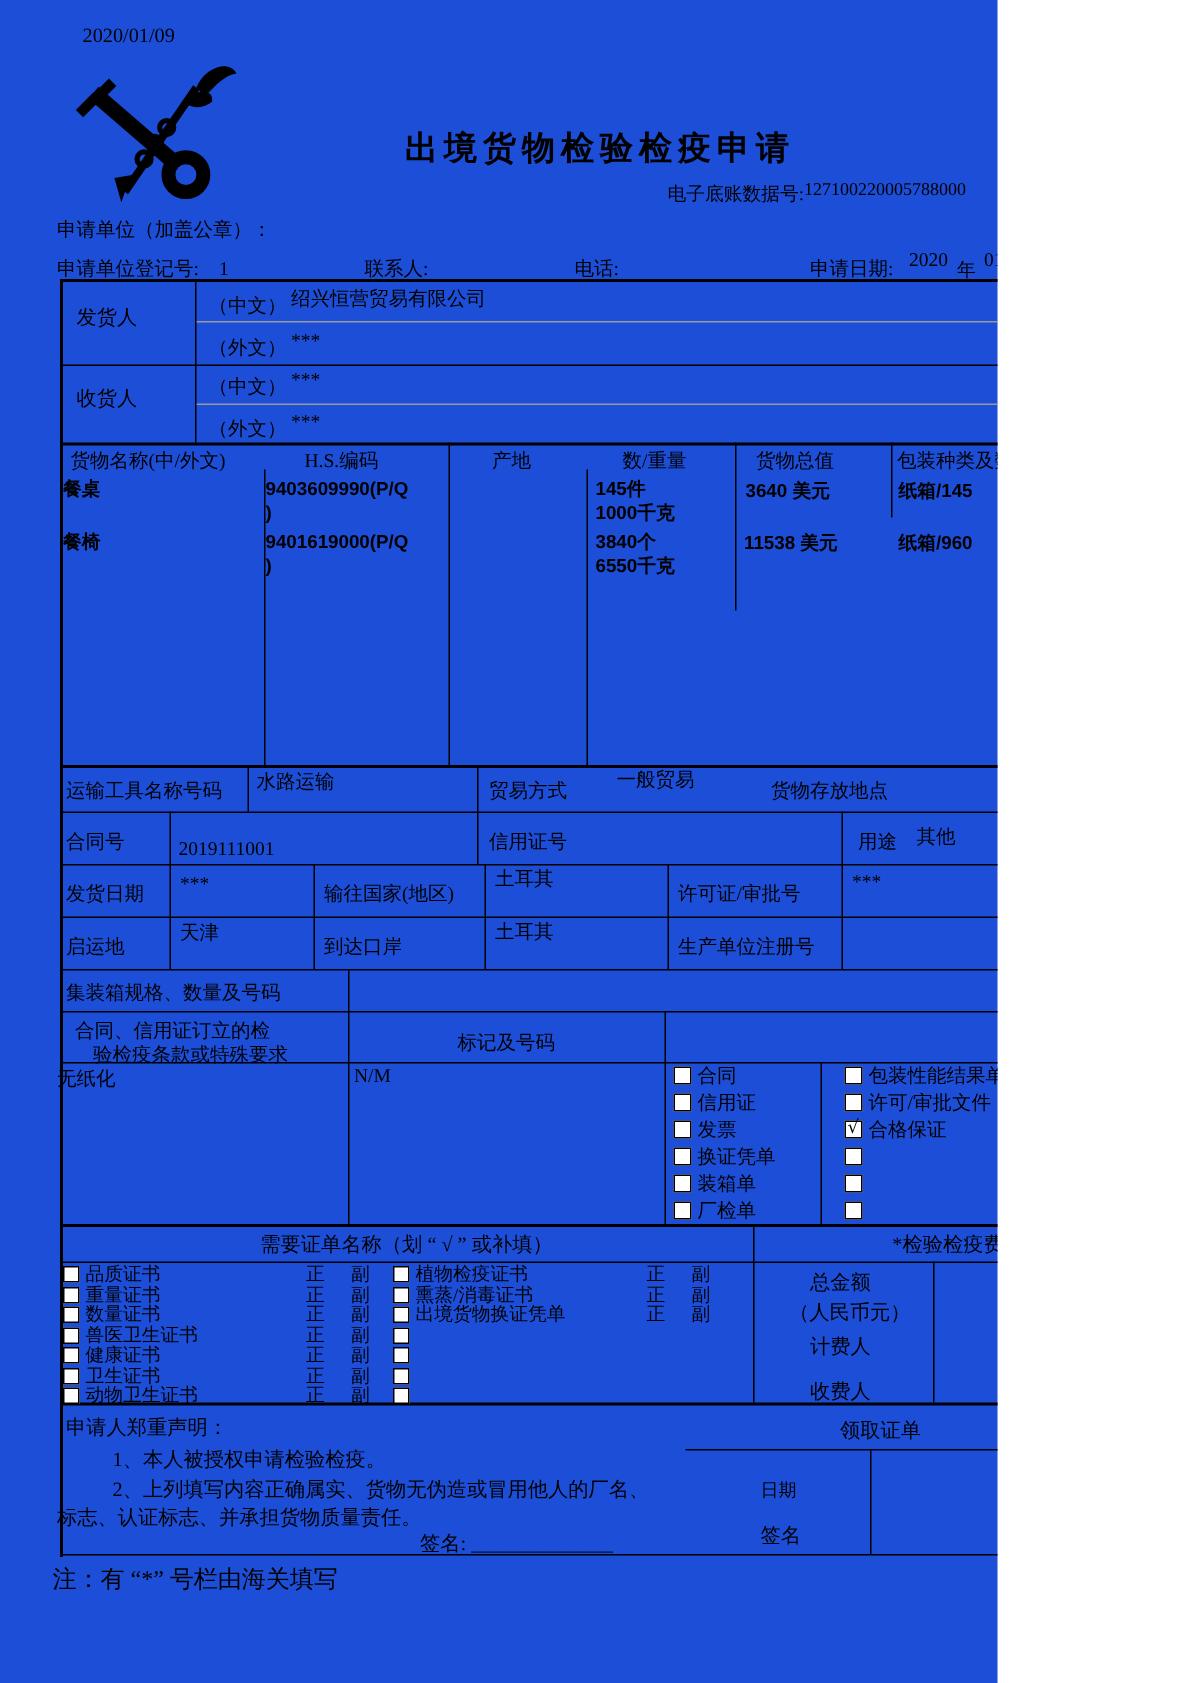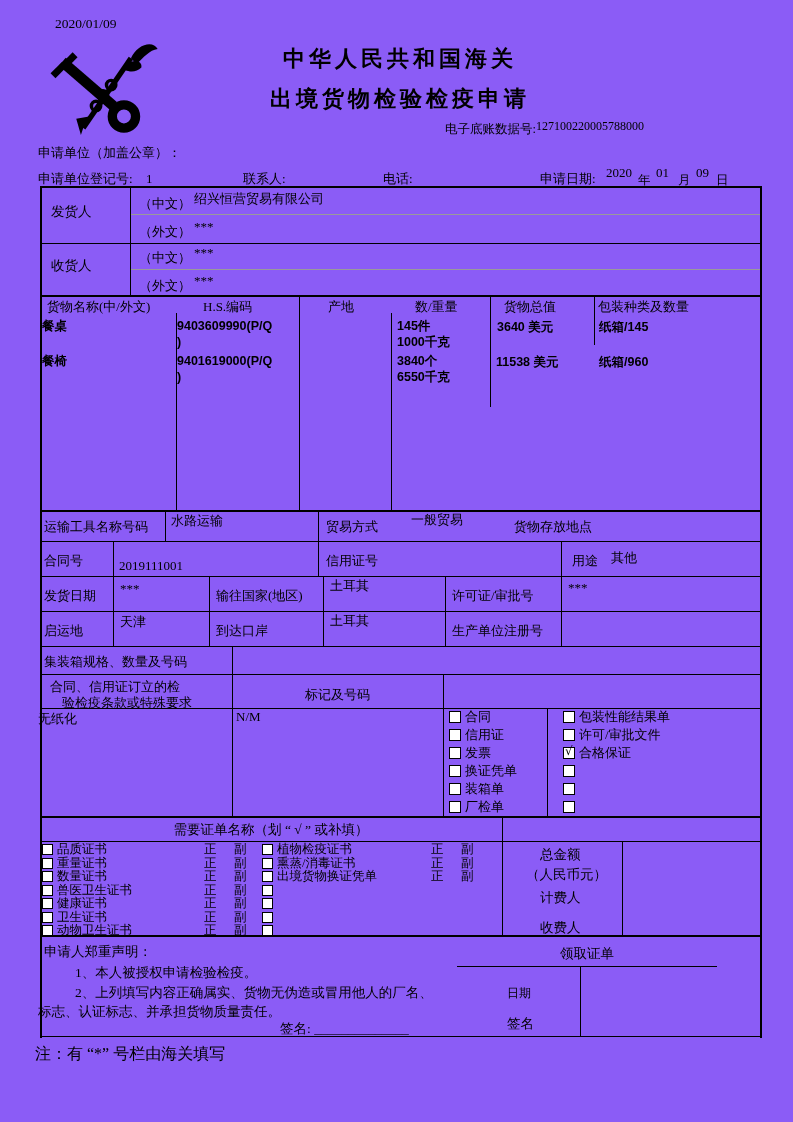--- a/index.html
+++ b/index.html
@@ -1,18 +1,18 @@
 <!DOCTYPE html>
 <html><head>
 <meta charset="utf-8">
 <style>
   *{box-sizing:border-box}
   html,body{margin:0;padding:0;background:#fff}
   body{font-family:"Liberation Serif","DejaVu Serif",serif;color:#000}
-  .page{position:relative;width:793px;height:1122px;background:#8b5cf6;overflow:hidden}
+  .page{position:relative;width:665px;height:1122px;background:#1d4ed8;overflow:hidden}
   .t{position:absolute;font-size:13px;line-height:1.2;white-space:nowrap}
   .c{text-align:center}
   .title{font-size:22px;font-weight:bold;text-align:center;letter-spacing:4px}
   .v{font-family:"Liberation Sans","DejaVu Sans",sans-serif;font-weight:bold;font-size:12.5px}
   .ln{position:absolute;background:#000}
   .lt{background:#9a9a9a}
   .cb{position:absolute;border:1px solid #000;background:#fff}
   .tick{position:absolute;left:1px;top:-4px;font-size:12px;font-family:"DejaVu Sans",sans-serif}
   .raise{position:relative;top:-3px}
 </style>
@@ -34,21 +34,20 @@
       <circle cx="50" cy="46" r="4" stroke-width="3"></circle>
       <circle cx="44" cy="55" r="4" stroke-width="3"></circle>
     </g>
     <g fill="#000">
       <path d="M74,14 C79,2 93,-2 97,6 C90,7 85,13 79,19 C77,17 75,15 74,14 Z"></path>
       <path d="M70,20 C76,14 84,16 83,22 C79,26 73,26 69,24 Z"></path>
       <polygon points="33,74 38,64 27,66 31,80"></polygon>
     </g>
   </svg>
 
-  <div class="t title" style="left:190px;top:46px;width:420px">中华人民共和国海关</div>
   <div class="t title" style="left:190px;top:86px;width:420px">出境货物检验检疫申请</div>
 
   <div class="t" style="left:445px;top:122px;font-size:12.5px">
     <span>电子底账数据号:</span><span class="raise" style="font-size:12px">127100220005788000</span>
   </div>
 
   <div class="t" style="left:38px;top:145px">申请单位（加盖公章）：</div>
   <div class="t" style="left:38px;top:171px">申请单位登记号:</div>
   <div class="t" style="left:146px;top:171px">1</div>
   <div class="t" style="left:243px;top:171px">联系人:</div>
@@ -123,20 +122,21 @@
   <div class="t" style="left:44px;top:654px">集装箱规格、数量及号码</div>
 
   <div class="t" style="left:50px;top:679px">合同、信用证订立的检</div>
   <div class="t" style="left:62px;top:695px">验检疫条款或特殊要求</div>
   <div class="t c" style="left:232px;top:687px;width:211px">标记及号码</div>
 
   <div class="t" style="left:38px;top:711px">无纸化</div>
   <div class="t" style="left:236px;top:709px">N/M</div>
 
   <div class="t c" style="left:40px;top:822px;font-size:13.5px;width:462px">需要证单名称（划 “ √ ” 或补填）</div>
+  <div class="t c" style="left:502px;top:822px;font-size:13.5px;width:260px">*检验检疫费</div>
 
   <div class="t" style="left:540px;top:847px;font-size:13.5px">总金额</div>
   <div class="t" style="left:526px;top:867px;font-size:13.5px">（人民币元）</div>
   <div class="t" style="left:540px;top:890px;font-size:13.5px">计费人</div>
   <div class="t" style="left:540px;top:920px;font-size:13.5px">收费人</div>
 
   <div class="t" style="left:44px;top:944px;font-size:13.5px">申请人郑重声明：</div>
   <div class="t" style="left:75px;top:965px;font-size:13.5px">1、本人被授权申请检验检疫。</div>
   <div class="t" style="left:75px;top:985px;font-size:13.5px">2、上列填写内容正确属实、货物无伪造或冒用他人的厂名、</div>
   <div class="t" style="left:38px;top:1004px;font-size:13.5px">标志、认证标志、并承担货物质量责任。</div>

